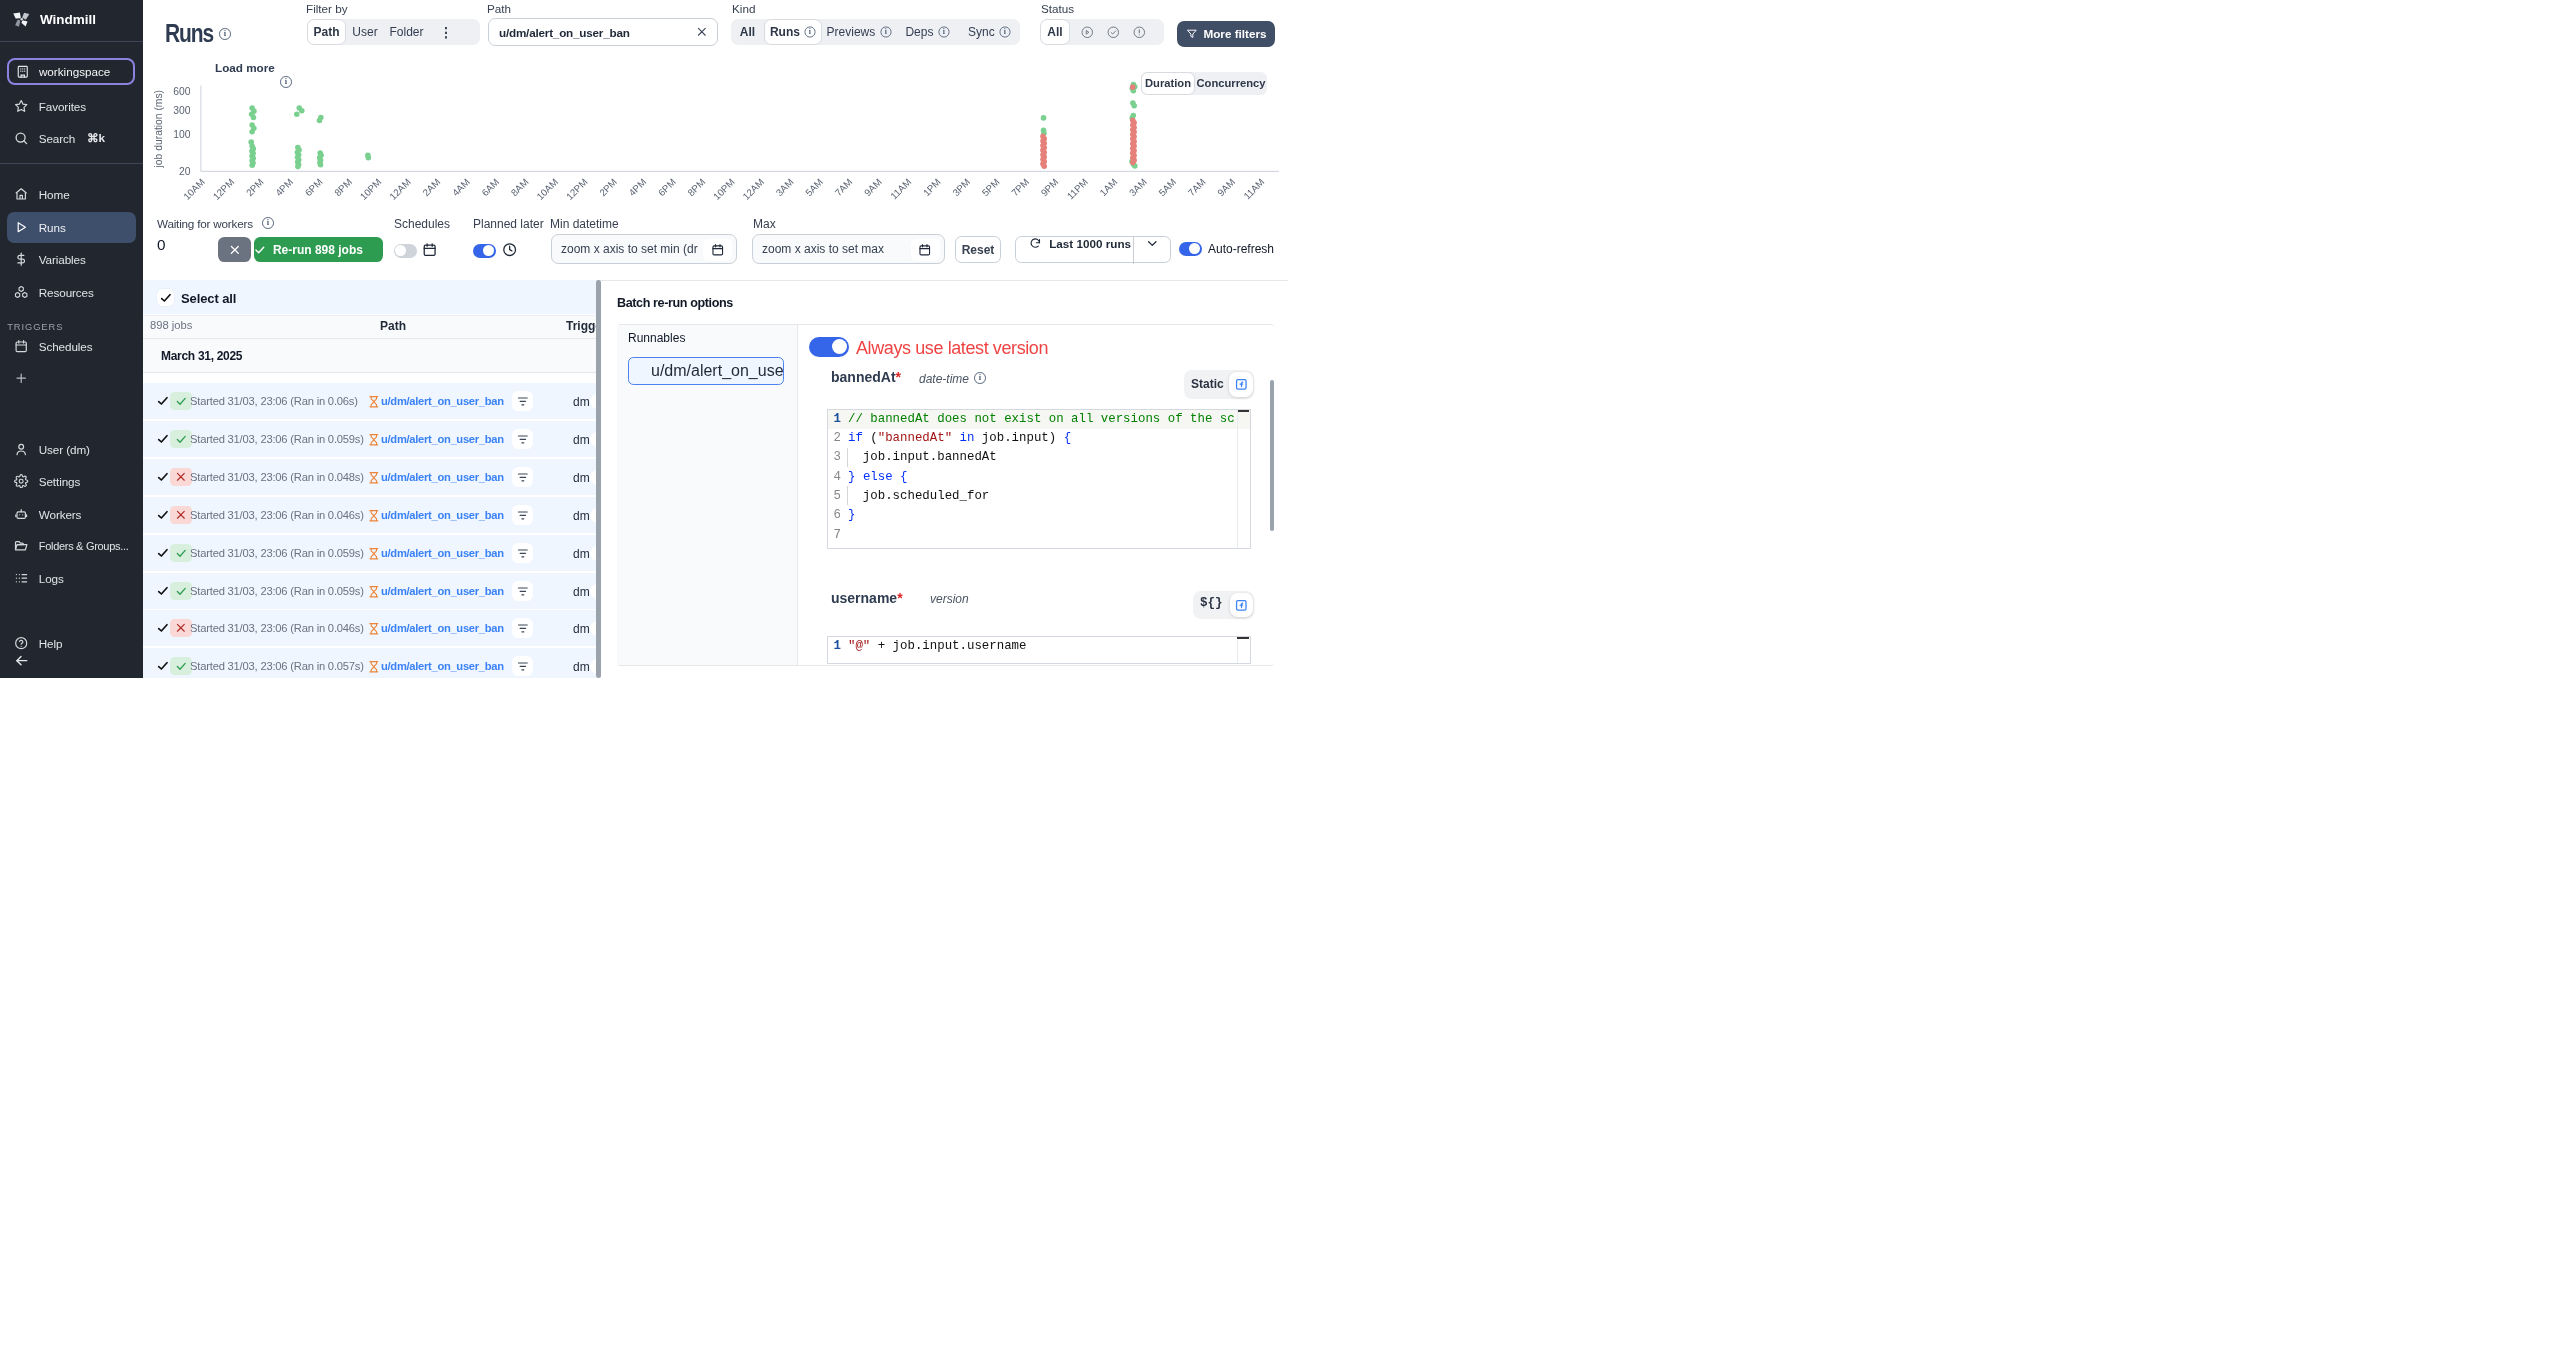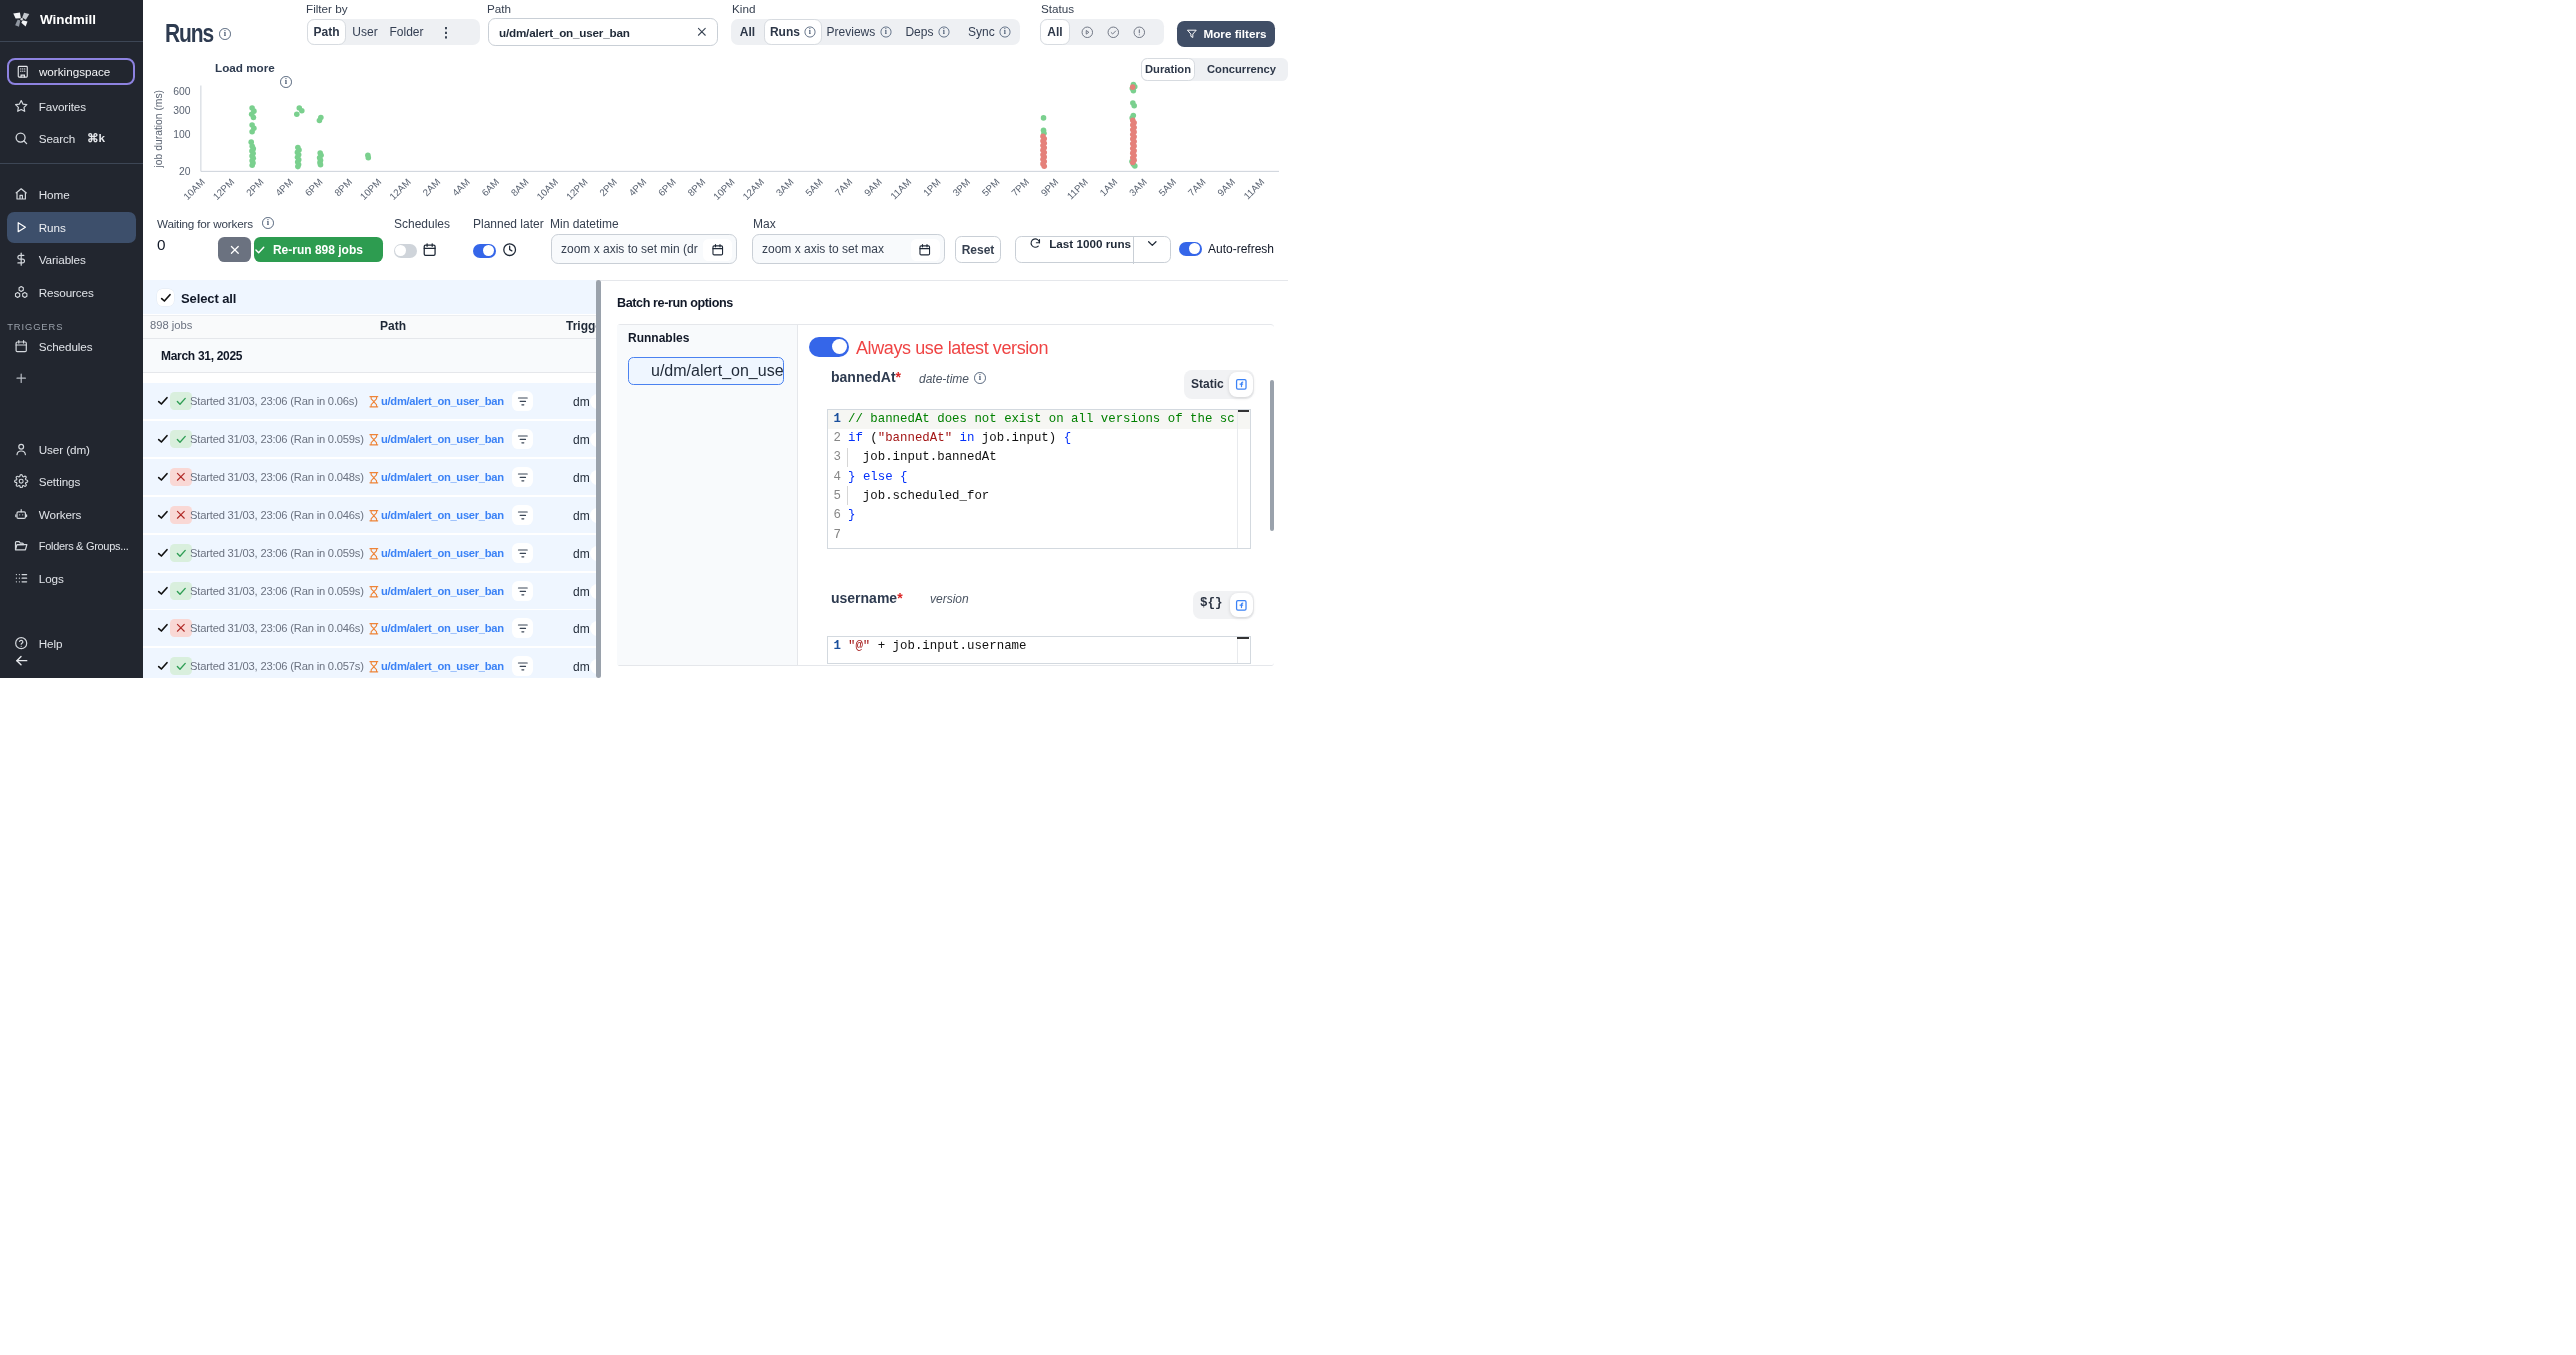--- a/index.html
+++ b/index.html
@@ -216,21 +216,21 @@
       </svg>
   </div>
 
   <div class="abs" style="left:1177px;top:20.7px;width:98px;height:26px;background:#404e66;border-radius:7.2px;display:flex;align-items:center;justify-content:center;gap:6.3px;color:#fff;font-size:11.7px;font-weight:600">
     <svg width="11.7" height="11.7" viewBox="0 0 24 24" fill="none" stroke="#fff" stroke-width="2" stroke-linejoin="round">
         <path d="M3 4.5h18l-7 8v7l-4-2.5v-4.5z"></path>
       </svg>
     More filters
   </div>
 
-  <div class="seg" style="left:1141px;top:58px;width:147px;height:22.5px;border-radius:6.3px;font-size:11.2px">
+  <div class="seg" style="left:1141px;top:72px;width:126px;height:22.5px;border-radius:6.3px;font-size:11.2px">
     <div class="pill" style="width:54px;height:22.5px;border-radius:6.3px;font-size:11.2px">Duration</div>
     <div style="flex:1;text-align:center;font-weight:600;color:#2d3748">Concurrency</div>
   </div>
 </div>
 <div id="chart">
   <div class="abs" style="left:215px;top:61px;font-size:11.7px;font-weight:700;color:#2e3b50">Load more</div>
   <span class="icirc abs" style="left:280px;top:76px"></span>
   <svg class="abs" style="left:0;top:0" width="1288" height="678" viewBox="0 0 1433 754">
     <g stroke="#c6cdd6" stroke-width="1" fill="none">
       <path d="M223.5 95V190.5H1423"></path>
@@ -615,21 +615,21 @@
     <div class="rowdm">dm</div>
     <div class="rowcircle"></div>
   </div>
   <div class="abs" style="left:596px;top:280px;width:5px;height:398px;background:#9aa2ac;border-radius:2.7px"></div>
 </div>
 <div id="rightpanel">
   <div class="abs" style="left:617px;top:296px;font-size:12.6px;font-weight:700;letter-spacing:-0.4px;color:#111827">Batch re-run options</div>
 
   <div class="abs" style="left:617px;top:324px;width:657px;height:342px;border:0.9px solid #e5e7eb;border-right:none;border-radius:3.6px"></div>
   <div class="abs" style="left:617px;top:325px;width:181px;height:340px;background:#f8fafc;border-right:0.9px solid #e5e7eb"></div>
-  <div class="abs" style="left:628px;top:331px;font-size:12px;font-weight:700;color:#111827">Runnables</div>
+  <div class="abs" style="left:628px;top:331px;font-size:12px;font-weight:400;color:#111827">Runnables</div>
   <div class="abs" style="left:628px;top:357px;width:156px;height:28px;background:#eff6ff;border:1.2px solid #4b82f0;border-radius:5.4px;display:flex;align-items:center;overflow:hidden">
     <span style="margin-left:22px;font-size:16px;color:#1f2937;white-space:nowrap">u/dm/alert_on_user_b... <span style="color:#9ca3af">(898)</span></span>
   </div>
 
   <div class="abs" style="left:809px;top:337px;width:40px;height:20px;border-radius:10px;background:#3566e9">
       <div class="abs" style="right:2.2px;top:2.2px;width:15.3px;height:15.3px;border-radius:50%;background:#fff"></div>
     </div>
   <div class="abs" style="left:856px;top:338px;font-size:18px;letter-spacing:-0.4px;color:#ef4444">Always use latest version</div>
 
   <div class="abs" style="left:831px;top:369px;font-size:14px;font-weight:700;color:#2e3b50">bannedAt<span style="color:#dc2626">*</span></div>

